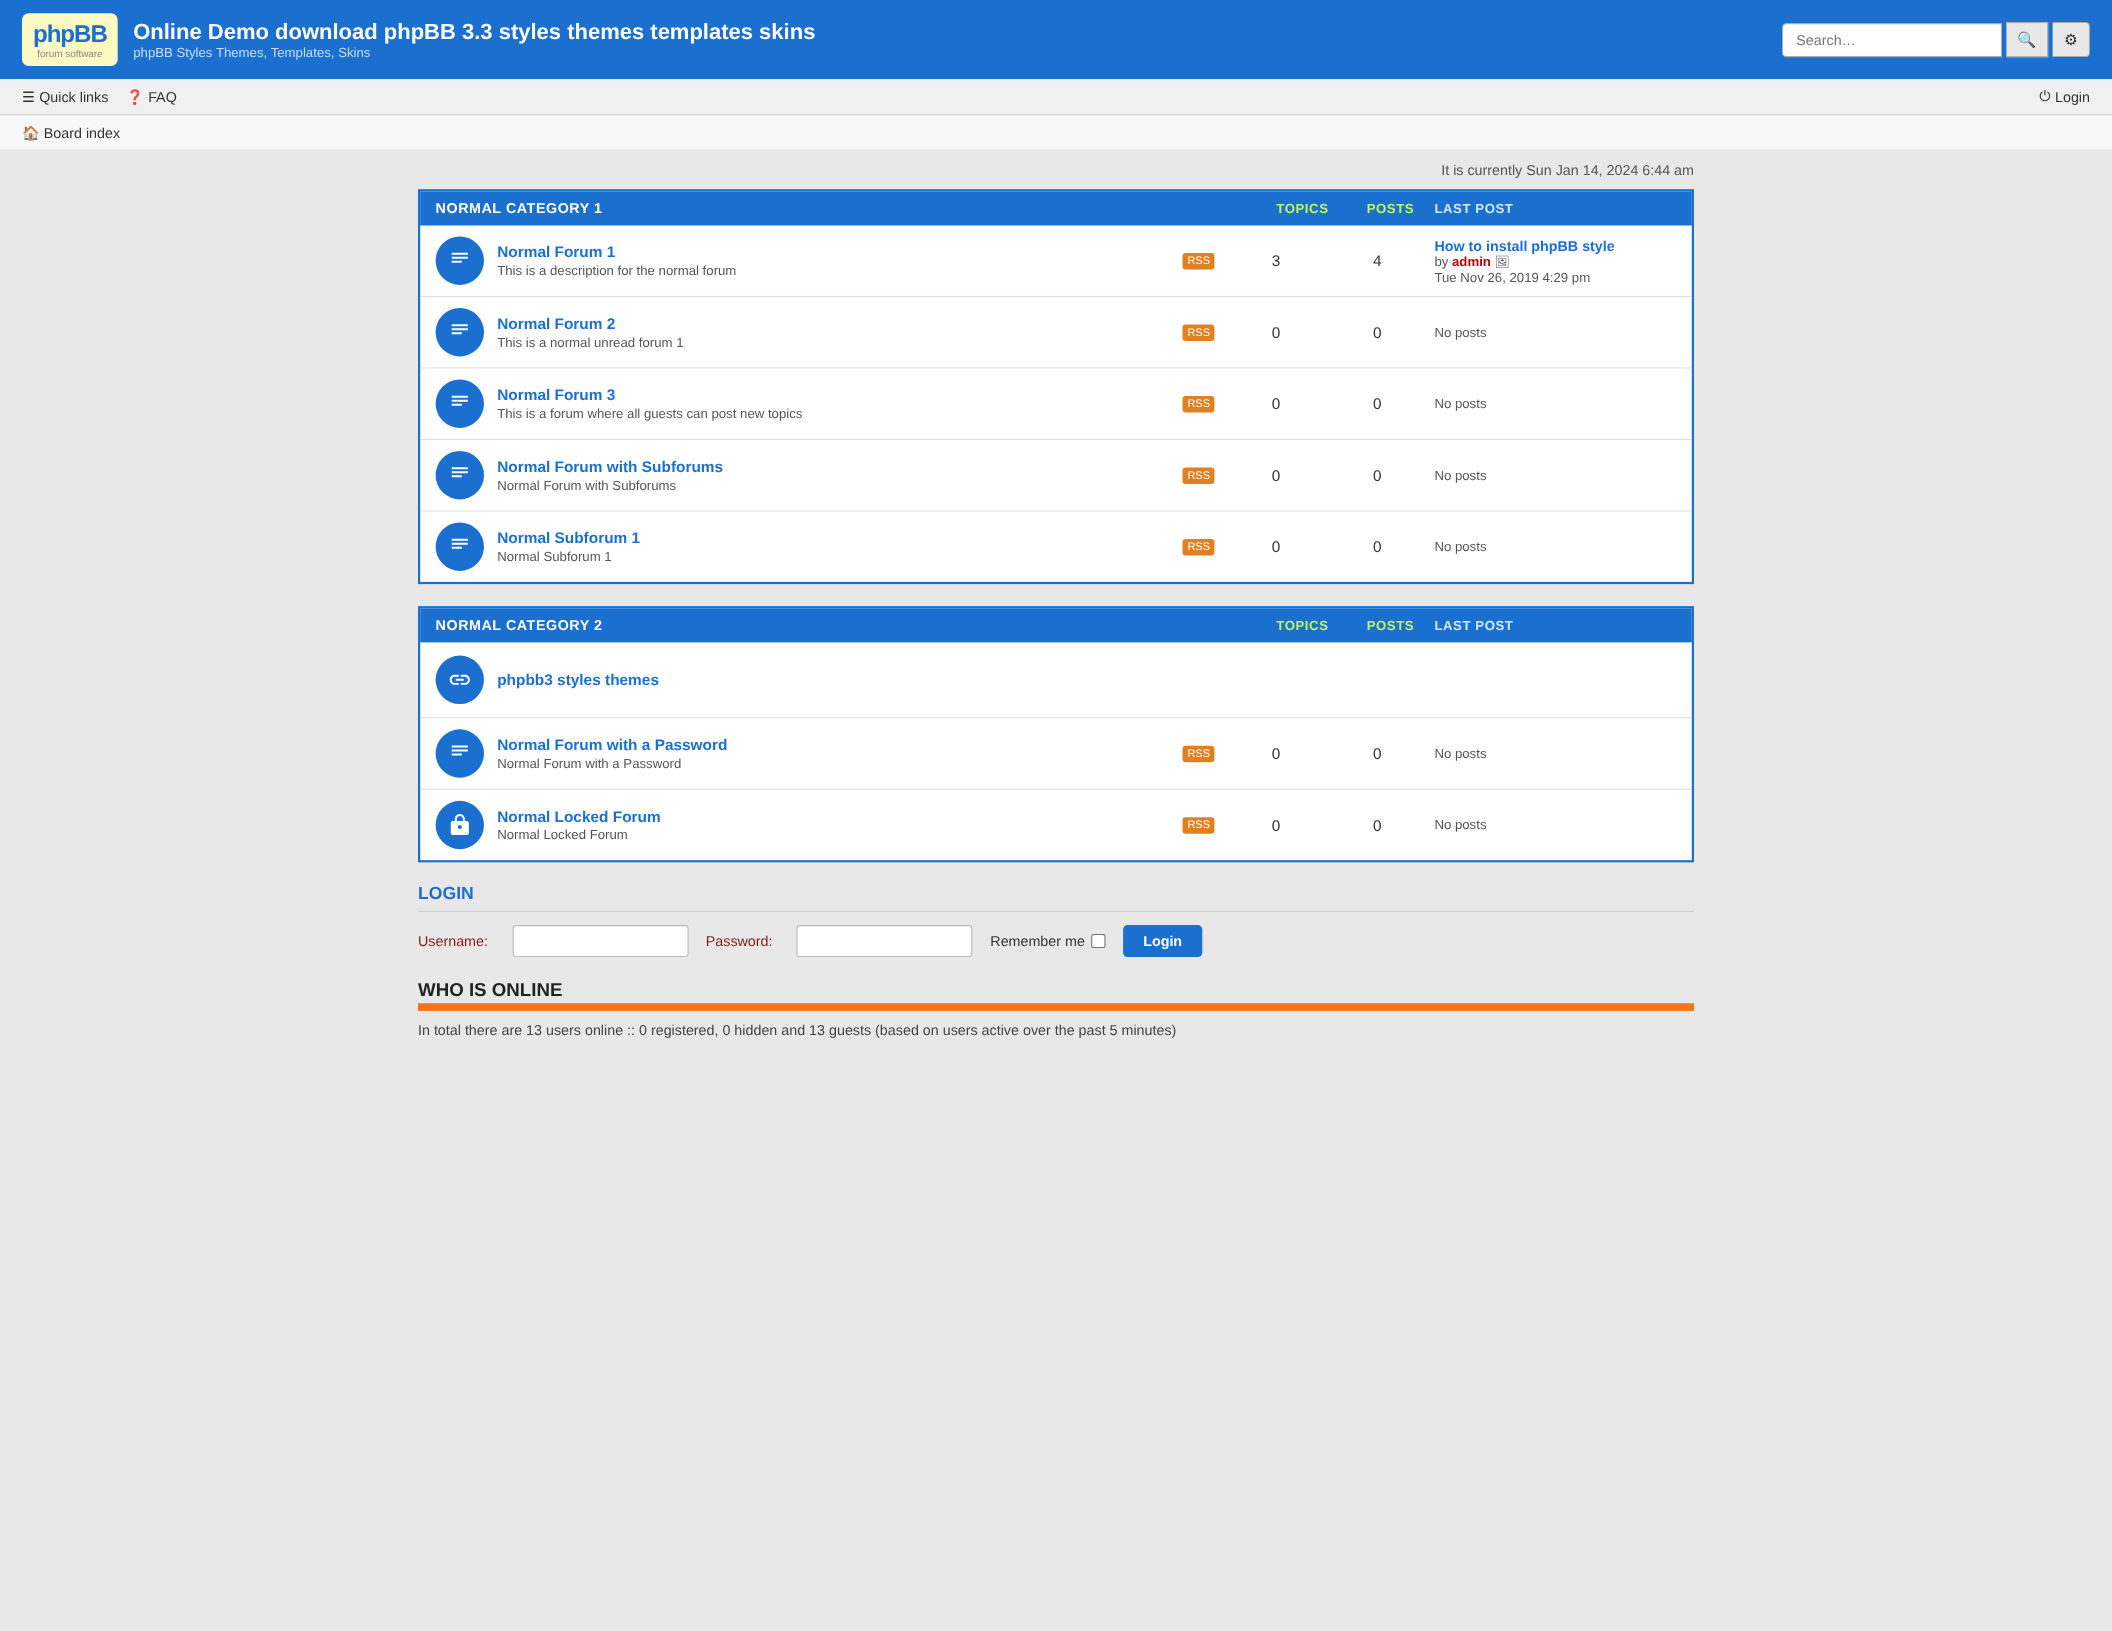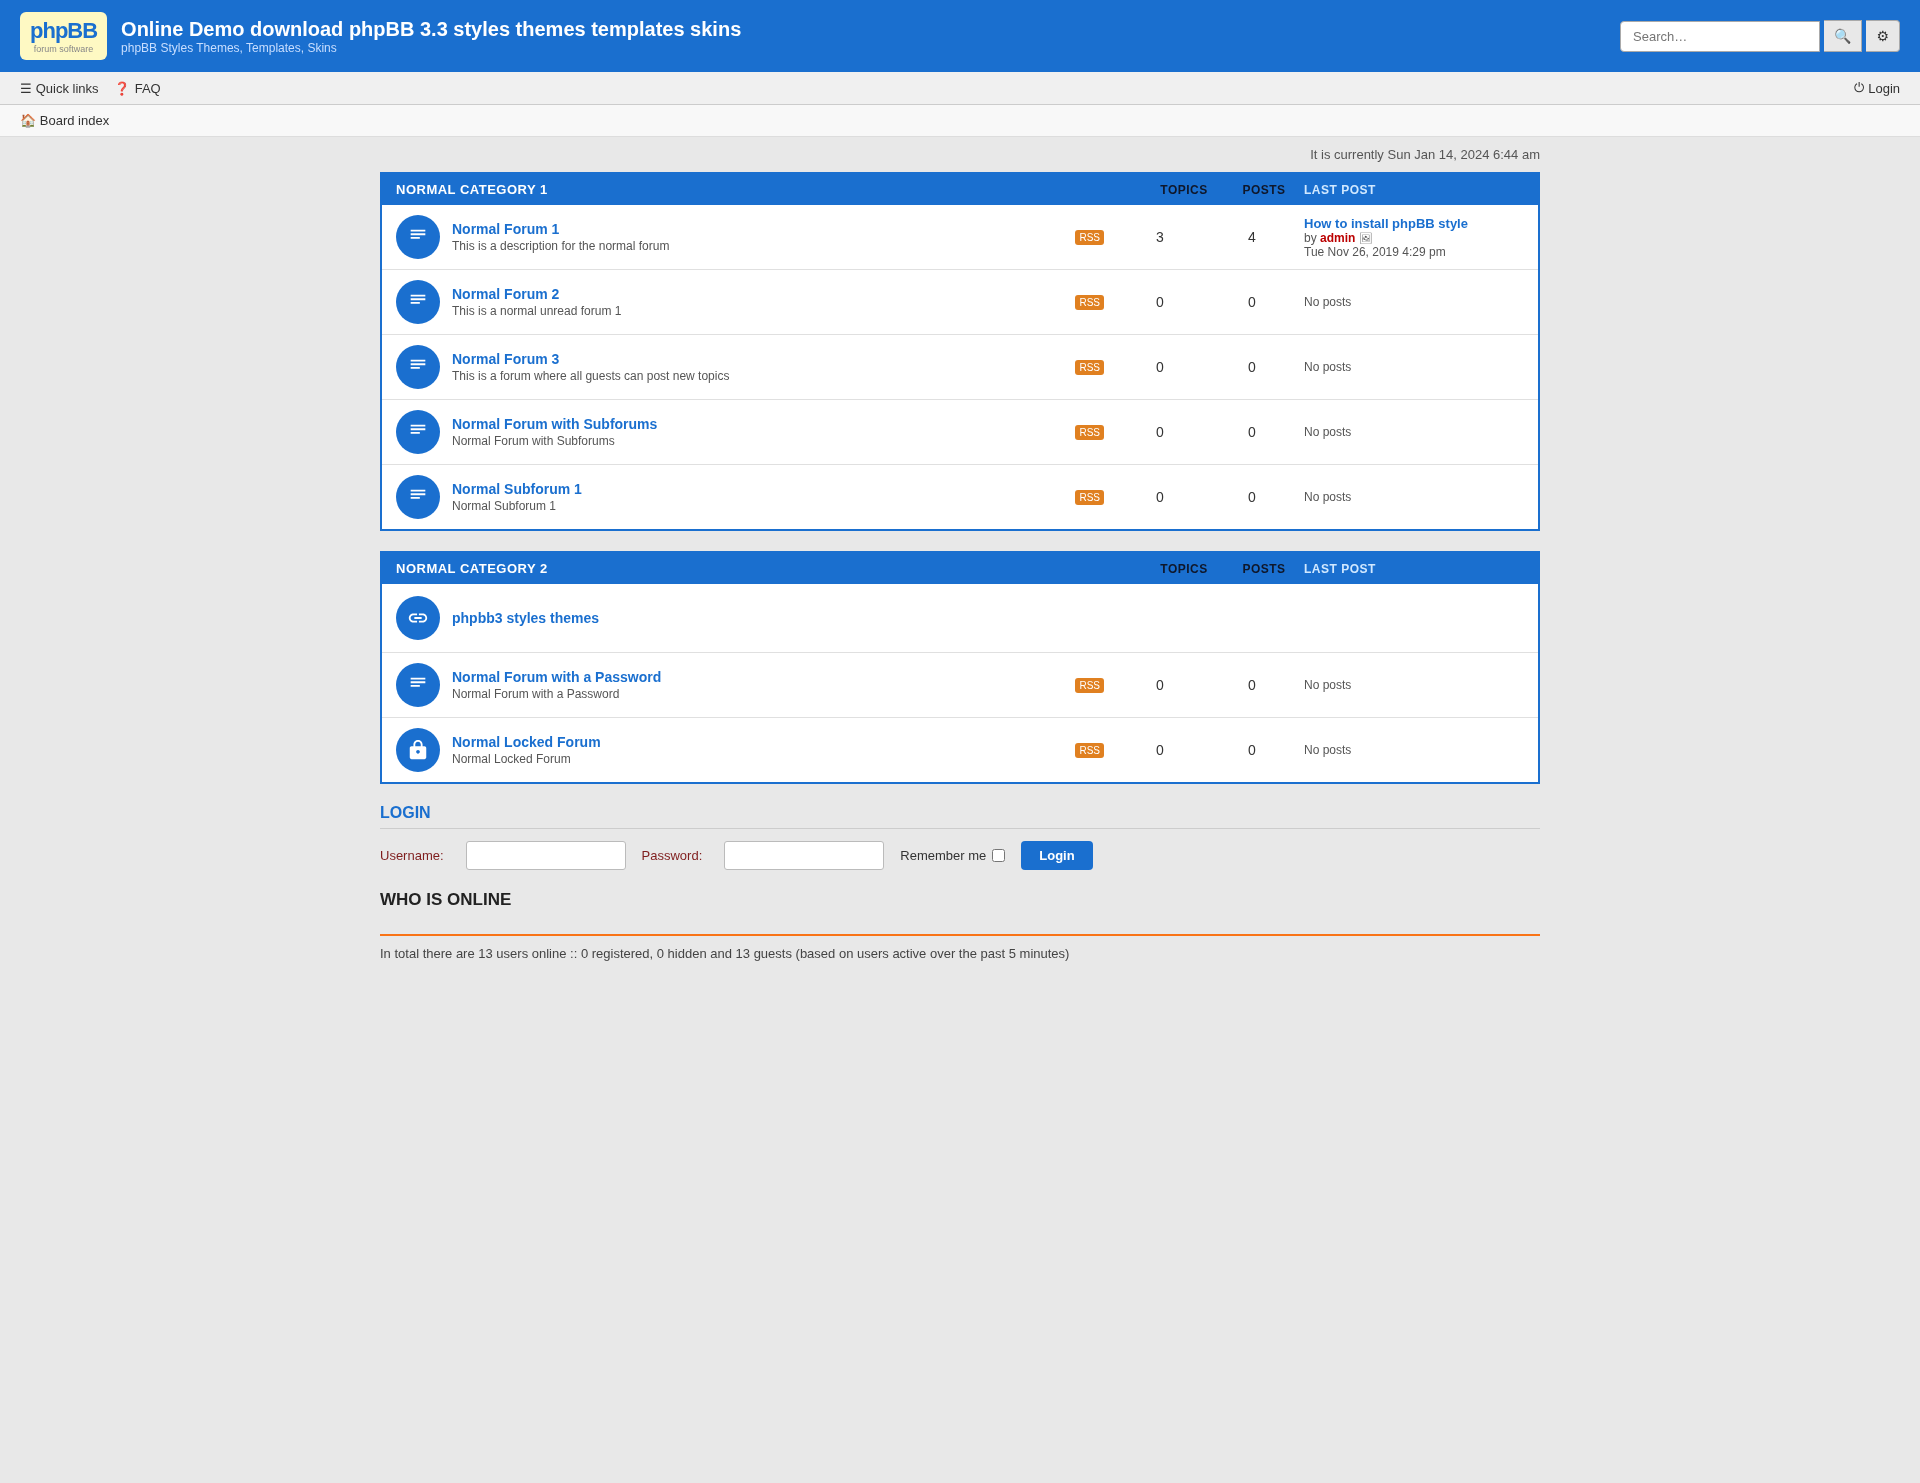--- a/index.html
+++ b/index.html
@@ -158,21 +158,21 @@
       color: #fff;
       font-size: 13px;
       font-weight: bold;
       letter-spacing: 0.5px;
     }
     .category-cols {
       display: flex;
       gap: 0;
     }
     .col-label {
-      color: #0f172a;
+      color: #bef264;
       font-size: 12px;
       font-weight: bold;
       letter-spacing: 0.5px;
       width: 80px;
       text-align: center;
     }
     .col-label-last {
       color: #d0e8ff;
       font-size: 12px;
       font-weight: bold;
@@ -327,22 +327,22 @@
       font-size: 13px;
       cursor: pointer;
       font-weight: bold;
     }
 
     
     .who-online-title {
       font-size: 17px;
       font-weight: bold;
       color: #222;
-      border-bottom: 2px solid #f97316;
-      padding-bottom: 24px;
+      border-bottom: 7px solid #f97316;
+      padding-bottom: 2px;
       margin-bottom: 8px;
     }
     .who-online-text {
       font-size: 13px;
       color: #444;
       line-height: 1.5;
     }
   </style>
 </head>
 <body>

